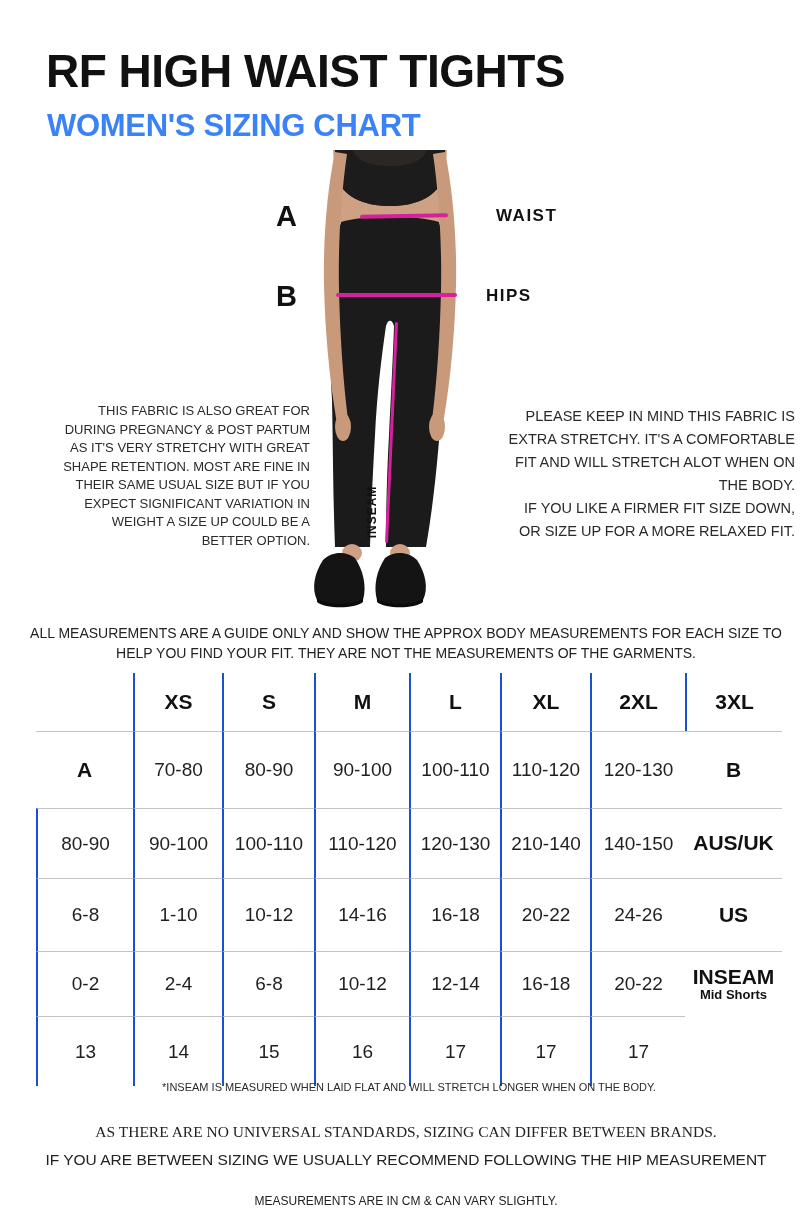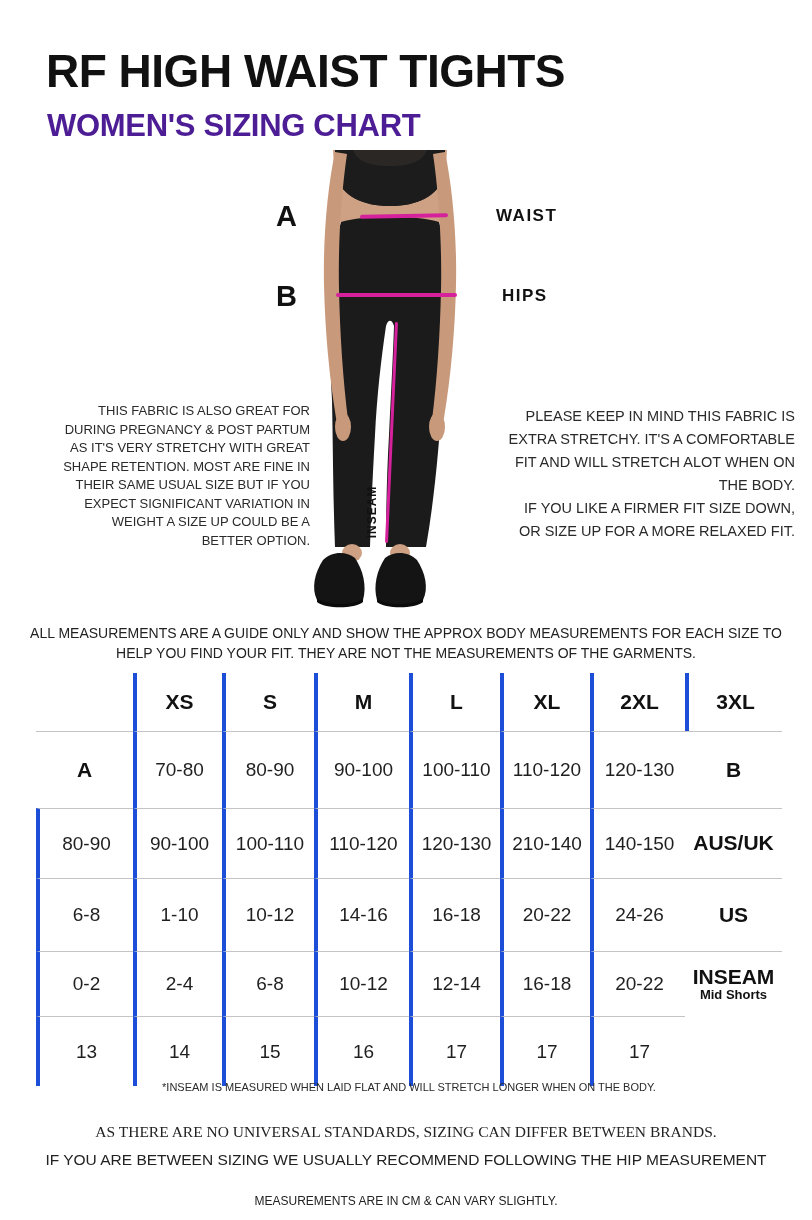--- a/index.html
+++ b/index.html
@@ -3,46 +3,46 @@
 <meta charset="utf-8">
 <style>
   html,body{margin:0;padding:0;background:#fff;}
   #page{
     position:relative;width:812px;height:1220px;background:#ffffff;overflow:hidden;
     font-family:"Liberation Sans", sans-serif;color:#1d1d1d;border-radius:22px;
   }
   .abs{position:absolute;}
   
   .title{left:46px;top:44px;font-size:46px;font-weight:800;letter-spacing:-0.5px;color:#111;white-space:nowrap;}
-  .subtitle{left:47px;top:108px;font-size:31px;font-weight:800;letter-spacing:-0.3px;color:#4c1d95;white-space:nowrap;}
+  .subtitle{left:47px;top:108px;font-size:31px;font-weight:800;letter-spacing:-0.3px;color:#3b82f6;white-space:nowrap;}
   
   .model{left:293px;top:150px;width:192px;height:460px;}
   .mline{background:#D6219C;border-radius:2px;}
   .waist-line{left:360px;top:214px;width:88px;height:4px;transform:rotate(-1deg);}
   .hips-line{left:336px;top:293px;width:121px;height:4px;}
   .inseam-line{left:390px;top:322px;width:3px;height:221px;transform:rotate(2.6deg);}
   .big-letter{font-size:29px;font-weight:800;color:#111;}
   .letter-a{left:276px;top:200px;}
   .letter-b{left:276px;top:280px;}
   .side-label{font-size:17px;font-weight:700;letter-spacing:1.5px;color:#111;white-space:nowrap;}
   .waist-label{left:496px;top:206px;}
-  .hips-label{left:502px;top:286px;}
+  .hips-label{left:486px;top:286px;}
   .inseam-label{left:332px;top:505px;width:80px;height:14px;font-size:12px;font-weight:700;letter-spacing:1px;
     text-align:center;transform:rotate(-90deg);color:#111;}
   
   .note{text-align:right;color:#2a2a2a;}
   .note-left{left:30px;top:402px;width:280px;font-size:13px;line-height:18.5px;font-weight:500;}
   .note-right{left:455px;top:405px;width:340px;font-size:14.5px;line-height:23px;font-weight:500;}
   .guide-note{left:16px;top:624px;width:780px;text-align:center;font-size:14px;line-height:19.5px;font-weight:500;color:#222;}
   
   .size-table{left:36px;top:673px;width:746px;display:grid;
     grid-template-columns:97px 89px 92px 95px 91px 90px 95px 97px;
     grid-template-rows:58px 77px 70px 73px 65px 70px;}
   .cell{display:flex;align-items:center;justify-content:center;flex-direction:column;}
-  .cell.vline{border-left:4px solid #1d4ed8;}
+  .cell.vline{border-left:2px solid #1d4ed8;}
   .cell.hline{border-top:1px solid #c4c4c4;}
   .th{font-size:21px;font-weight:700;color:#111;}
   .rowlab{font-size:21px;font-weight:700;color:#111;text-align:center;line-height:1.05;}
   .rowlab small{display:block;font-size:13px;font-weight:700;}
   .val{font-size:19px;font-weight:400;color:#1f1f1f;white-space:nowrap;}
   .footnote{left:36px;top:1081px;width:746px;text-align:center;font-size:11px;font-weight:500;color:#2a2a2a;}
   
   .footer-line{left:16px;width:780px;text-align:center;color:#222;font-weight:500;}
   .footer-1{top:1123px;font-size:15.5px;font-family:Liberation Serif, serif;}
   .footer-2{top:1151px;font-size:15.5px;}

